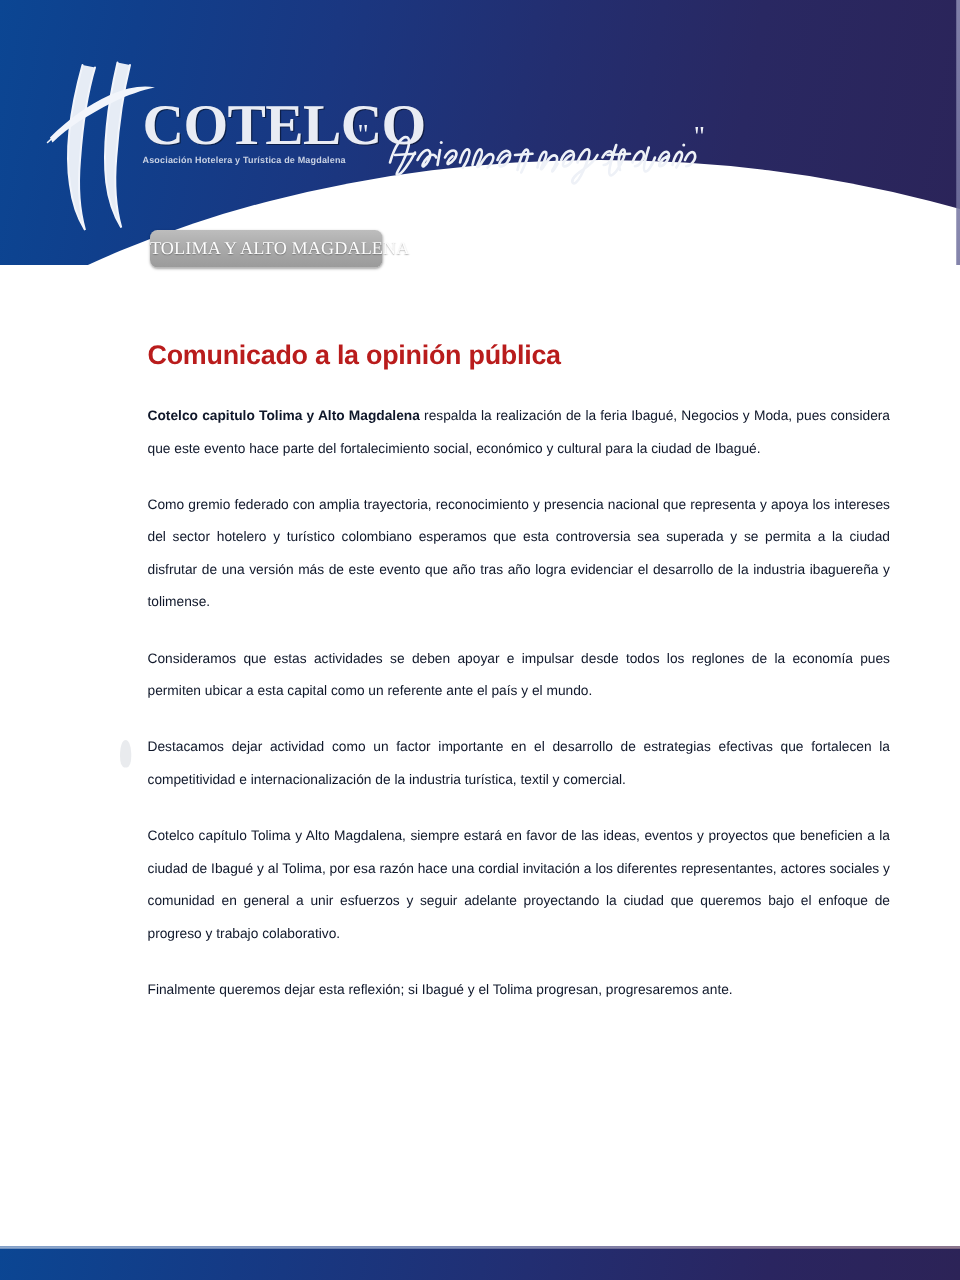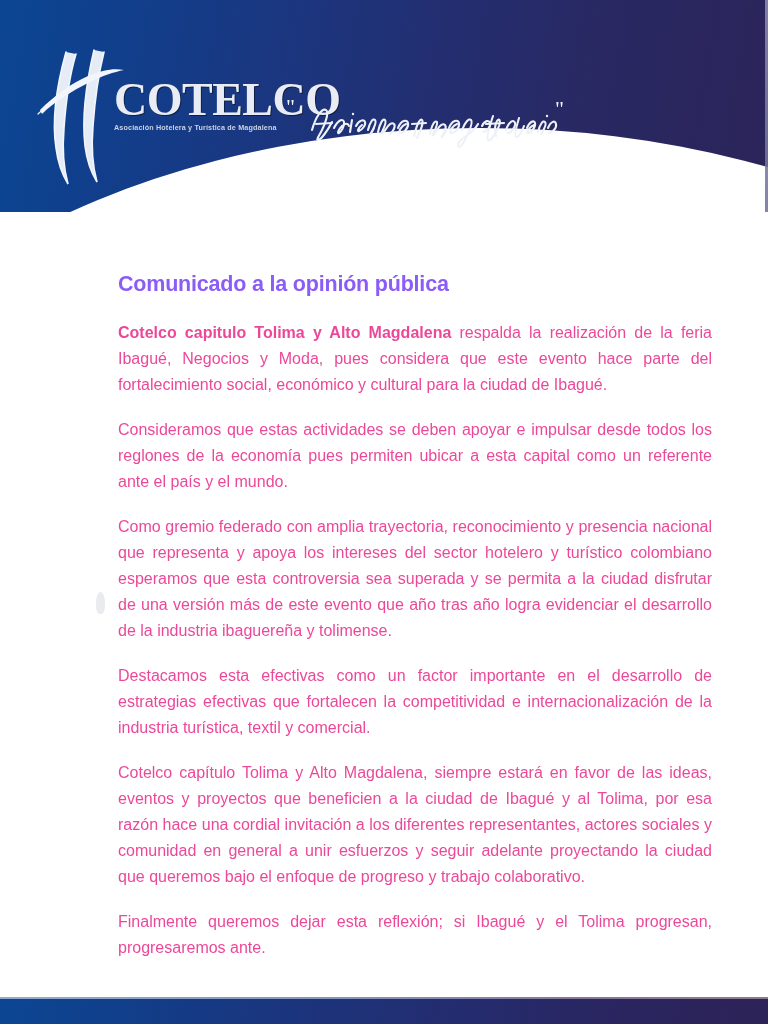--- a/index.html
+++ b/index.html
@@ -148,29 +148,29 @@
     left: 118px;
     top: 272px;
     width: 594px;
   }
   .doc-title {
     margin: 0 0 22px 0;
     font-family: "Liberation Sans", sans-serif;
     font-weight: 700;
     font-size: 21.5px;
     line-height: 1.2;
-    color: #8b5cf6;
+    color: #b91c1c;
     letter-spacing: -0.2px;
   }
   .para {
     margin: 0 0 19px 0;
     font-family: "Liberation Sans", sans-serif;
-    font-size: 16px;
+    font-size: 11px;
     line-height: 26px;
-    color: #ec4899;
+    color: #0f172a;
     text-align: justify;
     text-justify: inter-word;
   }
   .para:last-child { margin-bottom: 0; }
   .para b { font-weight: 700; }
 
   
   .watermark {
     position: absolute;
     left: 96px;
@@ -224,20 +224,23 @@
         <path d="M4 66 C 18 52, 34 40, 52 32 C 66 26, 78 24, 88 26 C 78 28, 66 32, 54 38 C 36 47, 18 58, 6 70 Z" fill="#f2f5fb" stroke="none"></path>
         <path d="M2 70 C 10 62, 20 55, 30 49" stroke-width="1.2"></path>
       </g>
     </svg>
 
     <div class="logo-text-block">
       <span class="logo-word">COTELCO</span>
       <span class="logo-sub">Asociación Hotelera y Turística de Magdalena</span>
     </div>
 
+    <div class="logo-banner">
+      <span>TOLIMA Y ALTO MAGDALENA</span>
+    </div>
   </div>
 
   <div class="tagline">
     <span class="tagline-quote open">"</span>
     <svg viewBox="0 0 280 62" width="280" height="62" aria-hidden="true">
       <g fill="none" stroke="#eef1f7" stroke-width="2.1" stroke-linecap="round" stroke-linejoin="round">
         <path d="M26 40 C 30 26, 36 18, 40 20 C 43 22, 40 32, 36 40 C 33 46, 30 50, 32 50 C 35 50, 42 40, 46 32"></path>
         <path d="M30 34 L 46 33"></path>
         <path d="M48 38 C 52 30, 57 28, 58 32 C 59 36, 55 42, 53 43 C 51 44, 52 40, 56 36 C 59 33, 62 33, 63 36"></path>
         <path d="M66 30 L 64 42"></path>
@@ -265,25 +268,25 @@
     <span class="tagline-quote close">"</span>
   </div>
 
   <div class="content">
     <h1 class="doc-title">Comunicado a la opinión pública</h1>
 
     <p class="para">
       <b>Cotelco capitulo Tolima y Alto Magdalena</b><span> respalda la realización de la feria Ibagué, Negocios y Moda, pues considera que este evento hace parte del fortalecimiento social, económico y cultural para la ciudad de Ibagué.</span>
     </p>
 
+    <p class="para">Como gremio federado con amplia trayectoria, reconocimiento y presencia nacional que representa y apoya los intereses del sector hotelero y turístico colombiano esperamos que esta controversia sea superada y se permita a la ciudad disfrutar de una versión más de este evento que año tras año logra evidenciar el desarrollo de la industria ibaguereña y tolimense.</p>
+
     <p class="para">Consideramos que estas actividades se deben apoyar e impulsar desde todos los reglones de la economía pues permiten ubicar a esta capital como un referente ante el país y el mundo.</p>
 
-    <p class="para">Como gremio federado con amplia trayectoria, reconocimiento y presencia nacional que representa y apoya los intereses del sector hotelero y turístico colombiano esperamos que esta controversia sea superada y se permita a la ciudad disfrutar de una versión más de este evento que año tras año logra evidenciar el desarrollo de la industria ibaguereña y tolimense.</p>
-
-    <p class="para">Destacamos esta efectivas como un factor importante en el desarrollo de estrategias efectivas que fortalecen la competitividad e internacionalización de la industria turística, textil y comercial.</p>
+    <p class="para">Destacamos dejar actividad como un factor importante en el desarrollo de estrategias efectivas que fortalecen la competitividad e internacionalización de la industria turística, textil y comercial.</p>
 
     <p class="para">Cotelco capítulo Tolima y Alto Magdalena, siempre estará en favor de las ideas, eventos y proyectos que beneficien a la ciudad de Ibagué y al Tolima, por esa razón hace una cordial invitación a los diferentes representantes, actores sociales y comunidad en general a unir esfuerzos y seguir adelante proyectando la ciudad que queremos bajo el enfoque de progreso y trabajo colaborativo.</p>
 
     <p class="para">Finalmente queremos dejar esta reflexión; si Ibagué y el Tolima progresan, progresaremos ante.</p>
   </div>
 
   <div class="watermark"></div>
 
   <div class="footer-band">
     <div class="footer-hairline"></div>

